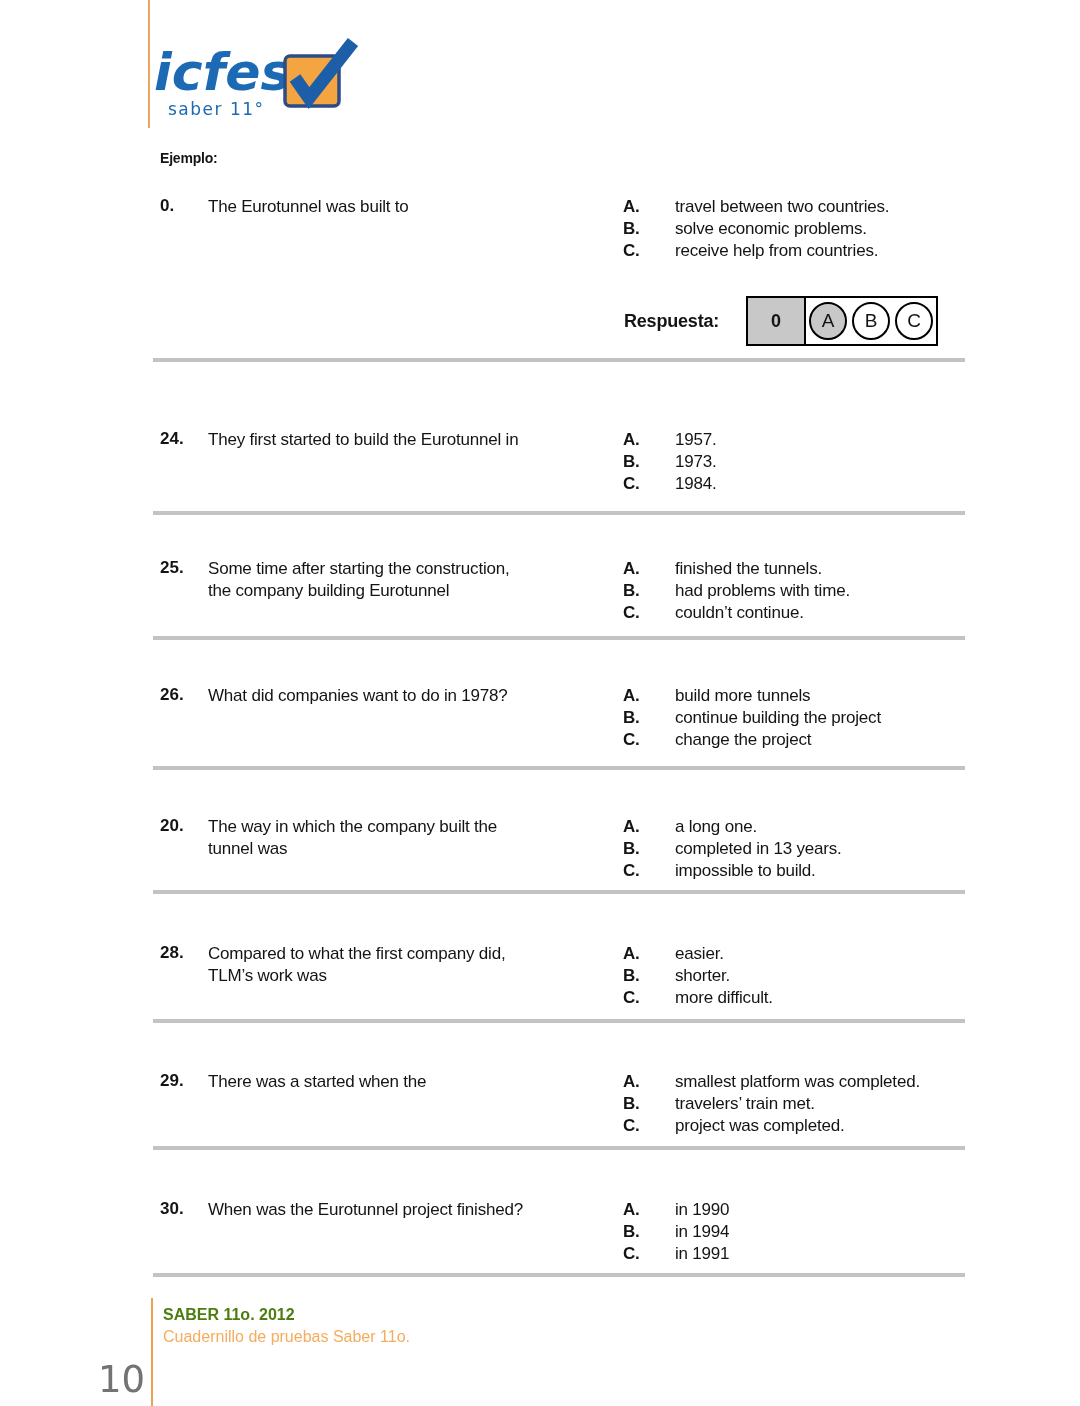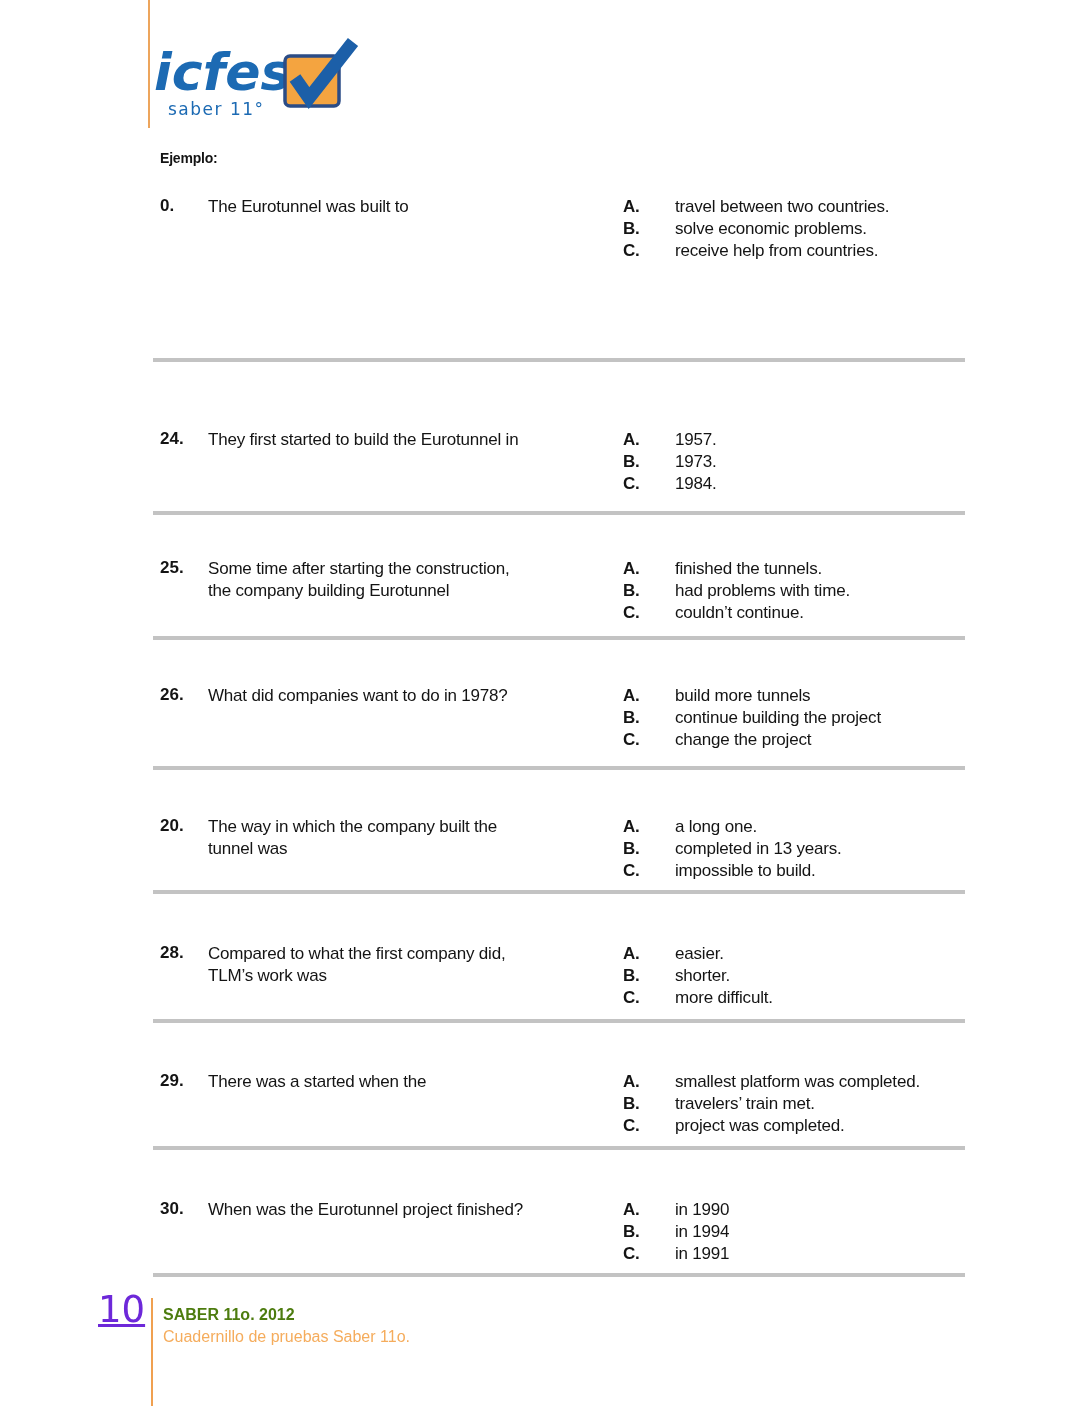--- a/index.html
+++ b/index.html
@@ -33,21 +33,21 @@
     display:flex; align-items:center; justify-content:center; gap:5px;
   }
   .ab-circle {
     width:38px; height:38px; border-radius:50%; border:2.5px solid #000; background:#fff;
     display:flex; align-items:center; justify-content:center; font-size:19px; color:#141414;
   }
   .ab-circle.selected { background:#C8C8C8; }
 
   .divider { position:absolute; left:153px; width:812px; height:4px; background:#C3C3C3; }
 
-  .page-num { position:absolute; left:98px; top:1288px; font-size:37px; color:#6d28d9; font-family:"DejaVu Sans", sans-serif;text-decoration:underline; }
+  .page-num { position:absolute; left:98px; top:1358px; font-size:37px; color:#737373; font-family:"DejaVu Sans", sans-serif; }
   .footer-rule { position:absolute; left:151px; top:1298px; width:2px; height:108px; background:#F0A050; }
   .footer-title { position:absolute; left:163px; top:1306px; font-size:16px; font-weight:bold; color:#4d7c0f; }
   .footer-subtitle { position:absolute; left:163px; top:1328px; font-size:16px; color:#F5AC5C; }
 </style>
 </head>
 <body>
 
 <div class="page">
 
   <div class="top-rule"></div>
@@ -73,20 +73,31 @@
         <span class="opt-letter">B.</span>
         <span class="opt-text">solve economic problems.</span>
       </div>
       <div class="opt">
         <span class="opt-letter">C.</span>
         <span class="opt-text">receive help from countries.</span>
       </div>
     </div>
   </div>
 
+  <div class="respuesta-row">
+    <div class="respuesta-label">Respuesta:</div>
+    <div class="answer-box">
+      <div class="ab-num">0</div>
+      <div class="ab-choices">
+        <div class="ab-circle selected">A</div>
+        <div class="ab-circle">B</div>
+        <div class="ab-circle">C</div>
+      </div>
+    </div>
+  </div>
 
   <div class="divider" style="top:358px"></div>
 
   <div class="question" style="top:429px">
     <div class="q-num">24.</div>
     <div class="q-text">They first started to build the Eurotunnel in</div>
     <div class="q-options">
       <div class="opt">
         <span class="opt-letter">A.</span>
         <span class="opt-text">1957.</span>

